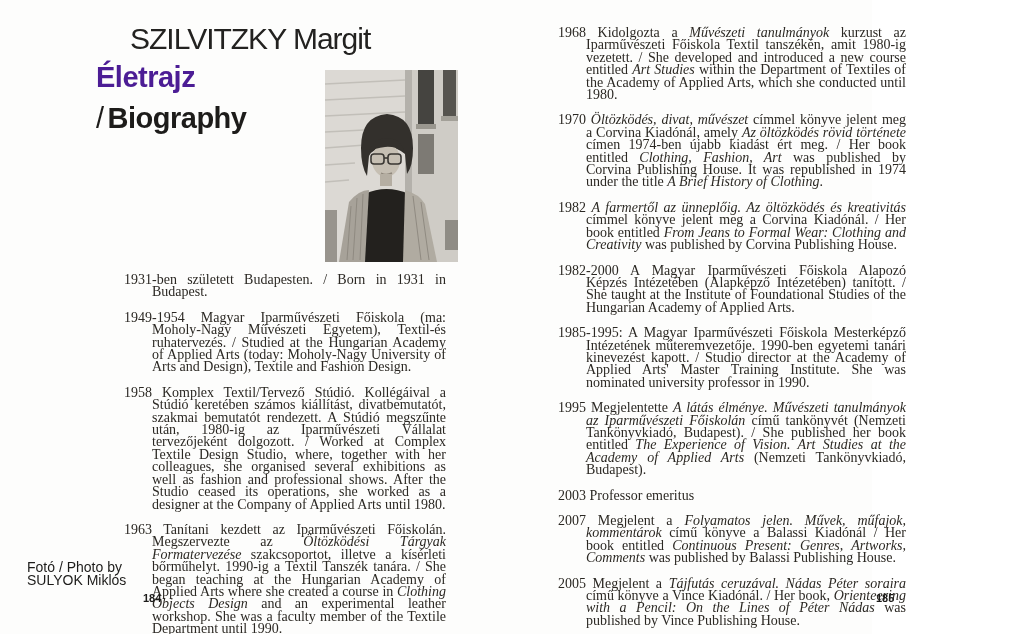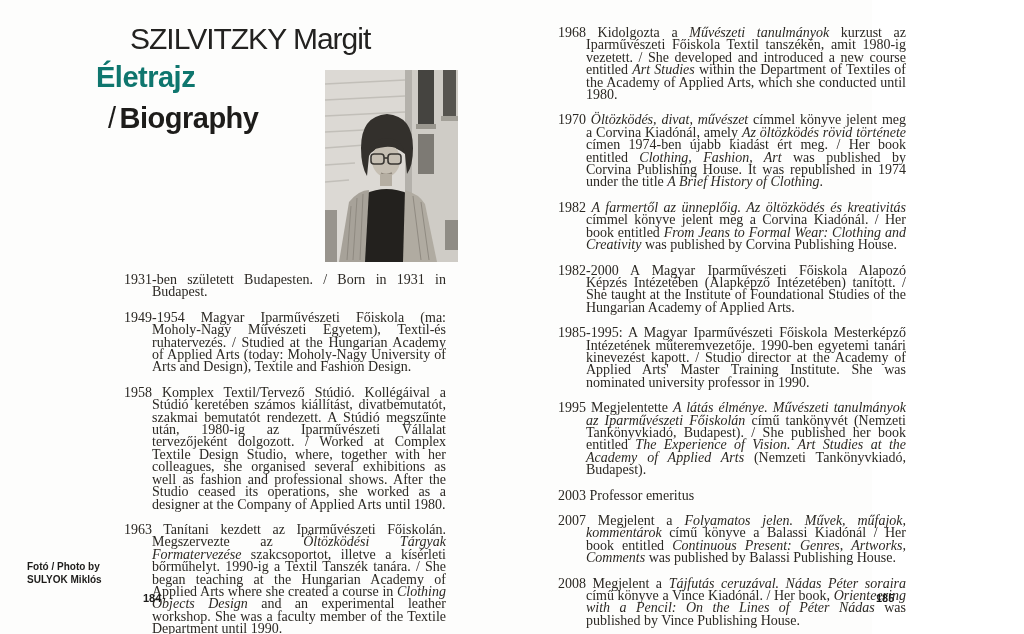--- a/index.html
+++ b/index.html
@@ -18,28 +18,27 @@
   .artist-name {
     position:absolute; left:130px; top:22px;
     font-family:"Liberation Sans", sans-serif;
     font-size:30px; font-weight:400; letter-spacing:-1px;
     color:#232220; margin:0;
   }
   .title-hu {
     position:absolute; left:96px; top:61px;
     font-family:"Liberation Sans", sans-serif;
     font-size:29px; font-weight:700; letter-spacing:-0.5px;
-    color:#0f766e;
+    color:#4c1d95;
   }
   .title-en {
     position:absolute; left:96px; top:102px;
     font-family:"Liberation Sans", sans-serif;
     font-size:29px; font-weight:700; letter-spacing:-0.5px;
     color:#1d1c1a;
-    margin-left:12px;
   }
   .title-en .slash { font-weight:400; margin-right:4px; }
   
   .photo {
     position:absolute; left:325px; top:70px; width:133px; height:192px;
     overflow:hidden;
   }
   .photo svg { display:block; }
   
   .bio-col { position:absolute; }
@@ -50,21 +49,21 @@
     padding-left:28px; text-indent:-28px;
     font-size:14px; line-height:12.4px;
     text-align:justify;
     color:#2b2823;
   }
   .entry .it { font-style:italic; }
   
   .credit {
     position:absolute; left:27px; top:561px;
     font-family:"Liberation Sans", sans-serif;
-    font-size:10px; font-weight:700; line-height:12.5px;
+    font-size:14px; font-weight:400; line-height:12.5px;
     color:#1d1c1a;
   }
   .pagenum {
     position:absolute; top:592px;
     font-family:"Liberation Sans", sans-serif;
     font-size:11px; font-weight:700; color:#1d1c1a;
   }
   .pn-left  { left:143px; }
   .pn-right { left:860px;margin-left:16px; }
 </style>
@@ -157,20 +156,20 @@
   <section>
     <div class="bio-col col-right" id="entries-right">
         <p class="entry"><span>1968 </span><span>Kidolgozta a </span><span class="it">Művészeti tanulmányok</span><span> kurzust az Iparművészeti Főiskola Textil tanszékén, amit 1980-ig vezetett. / She developed and introduced a new course entitled </span><span class="it">Art Studies</span><span> within the Department of Textiles of the Academy of Applied Arts, which she conducted until 1980.</span></p>
         <p class="entry"><span>1970 </span><span class="it">Öltözködés, divat, művészet</span><span> címmel könyve jelent meg a Corvina Kiadónál, amely </span><span class="it">Az öltözködés rövid története</span><span> címen 1974-ben újabb kiadást ért meg. / Her book entitled </span><span class="it">Clothing, Fashion, Art</span><span> was published by Corvina Publishing House. It was republished in 1974 under the title </span><span class="it">A Brief History of Clothing</span><span>.</span></p>
         <p class="entry"><span>1982 </span><span class="it">A farmertől az ünneplőig. Az öltözködés és kreativitás</span><span> címmel könyve jelent meg a Corvina Kiadónál. / Her book entitled </span><span class="it">From Jeans to Formal Wear: Clothing and Creativity</span><span> was published by Corvina Publishing House.</span></p>
         <p class="entry"><span>1982-2000 </span><span>A Magyar Iparművészeti Főiskola Alapozó Képzés Intézetében (Alapképző Intézetében) tanított. / She taught at the Institute of Foundational Studies of the Hungarian Academy of Applied Arts.</span></p>
         <p class="entry"><span>1985-1995: </span><span>A Magyar Iparművészeti Főiskola Mesterképző Intézetének műteremvezetője. 1990-ben egyetemi tanári kinevezést kapott. / Studio director at the Academy of Applied Arts' Master Training Institute. She was nominated university professor in 1990.</span></p>
         <p class="entry"><span>1995 </span><span>Megjelentette </span><span class="it">A látás élménye. Művészeti tanulmányok az Iparművészeti Főiskolán</span><span> című tankönyvét (Nemzeti Tankönyvkiadó, Budapest). / She published her book entitled </span><span class="it">The Experience of Vision. Art Studies at the Academy of Applied Arts</span><span> (Nemzeti Tankönyvkiadó, Budapest).</span></p>
         <p class="entry"><span>2003 </span><span>Professor emeritus</span></p>
         <p class="entry"><span>2007 </span><span>Megjelent a </span><span class="it">Folyamatos jelen. Művek, műfajok, kommentárok</span><span> című könyve a Balassi Kiadónál / Her book entitled </span><span class="it">Continuous Present: Genres, Artworks, Comments</span><span> was published by Balassi Publishing House.</span></p>
-        <p class="entry"><span>2008 </span><span>Megjelent a </span><span class="it">Tájfutás ceruzával. Nádas Péter soraira</span><span> című könyve a Vince Kiadónál. / Her book, </span><span class="it">Orienteering with a Pencil: On the Lines of Péter Nádas</span><span> was published by Vince Publishing House.</span></p>
+        <p class="entry"><span>2005 </span><span>Megjelent a </span><span class="it">Tájfutás ceruzával. Nádas Péter soraira</span><span> című könyve a Vince Kiadónál. / Her book, </span><span class="it">Orienteering with a Pencil: On the Lines of Péter Nádas</span><span> was published by Vince Publishing House.</span></p>
         <p class="entry"><span>2018 </span><span>Elhunyt Budapesten. / Passed away in Budapest.</span></p>
       </div>
 
     <div class="pagenum pn-right">185</div>
   </section>
 
 </div>
 
 </body></html>

